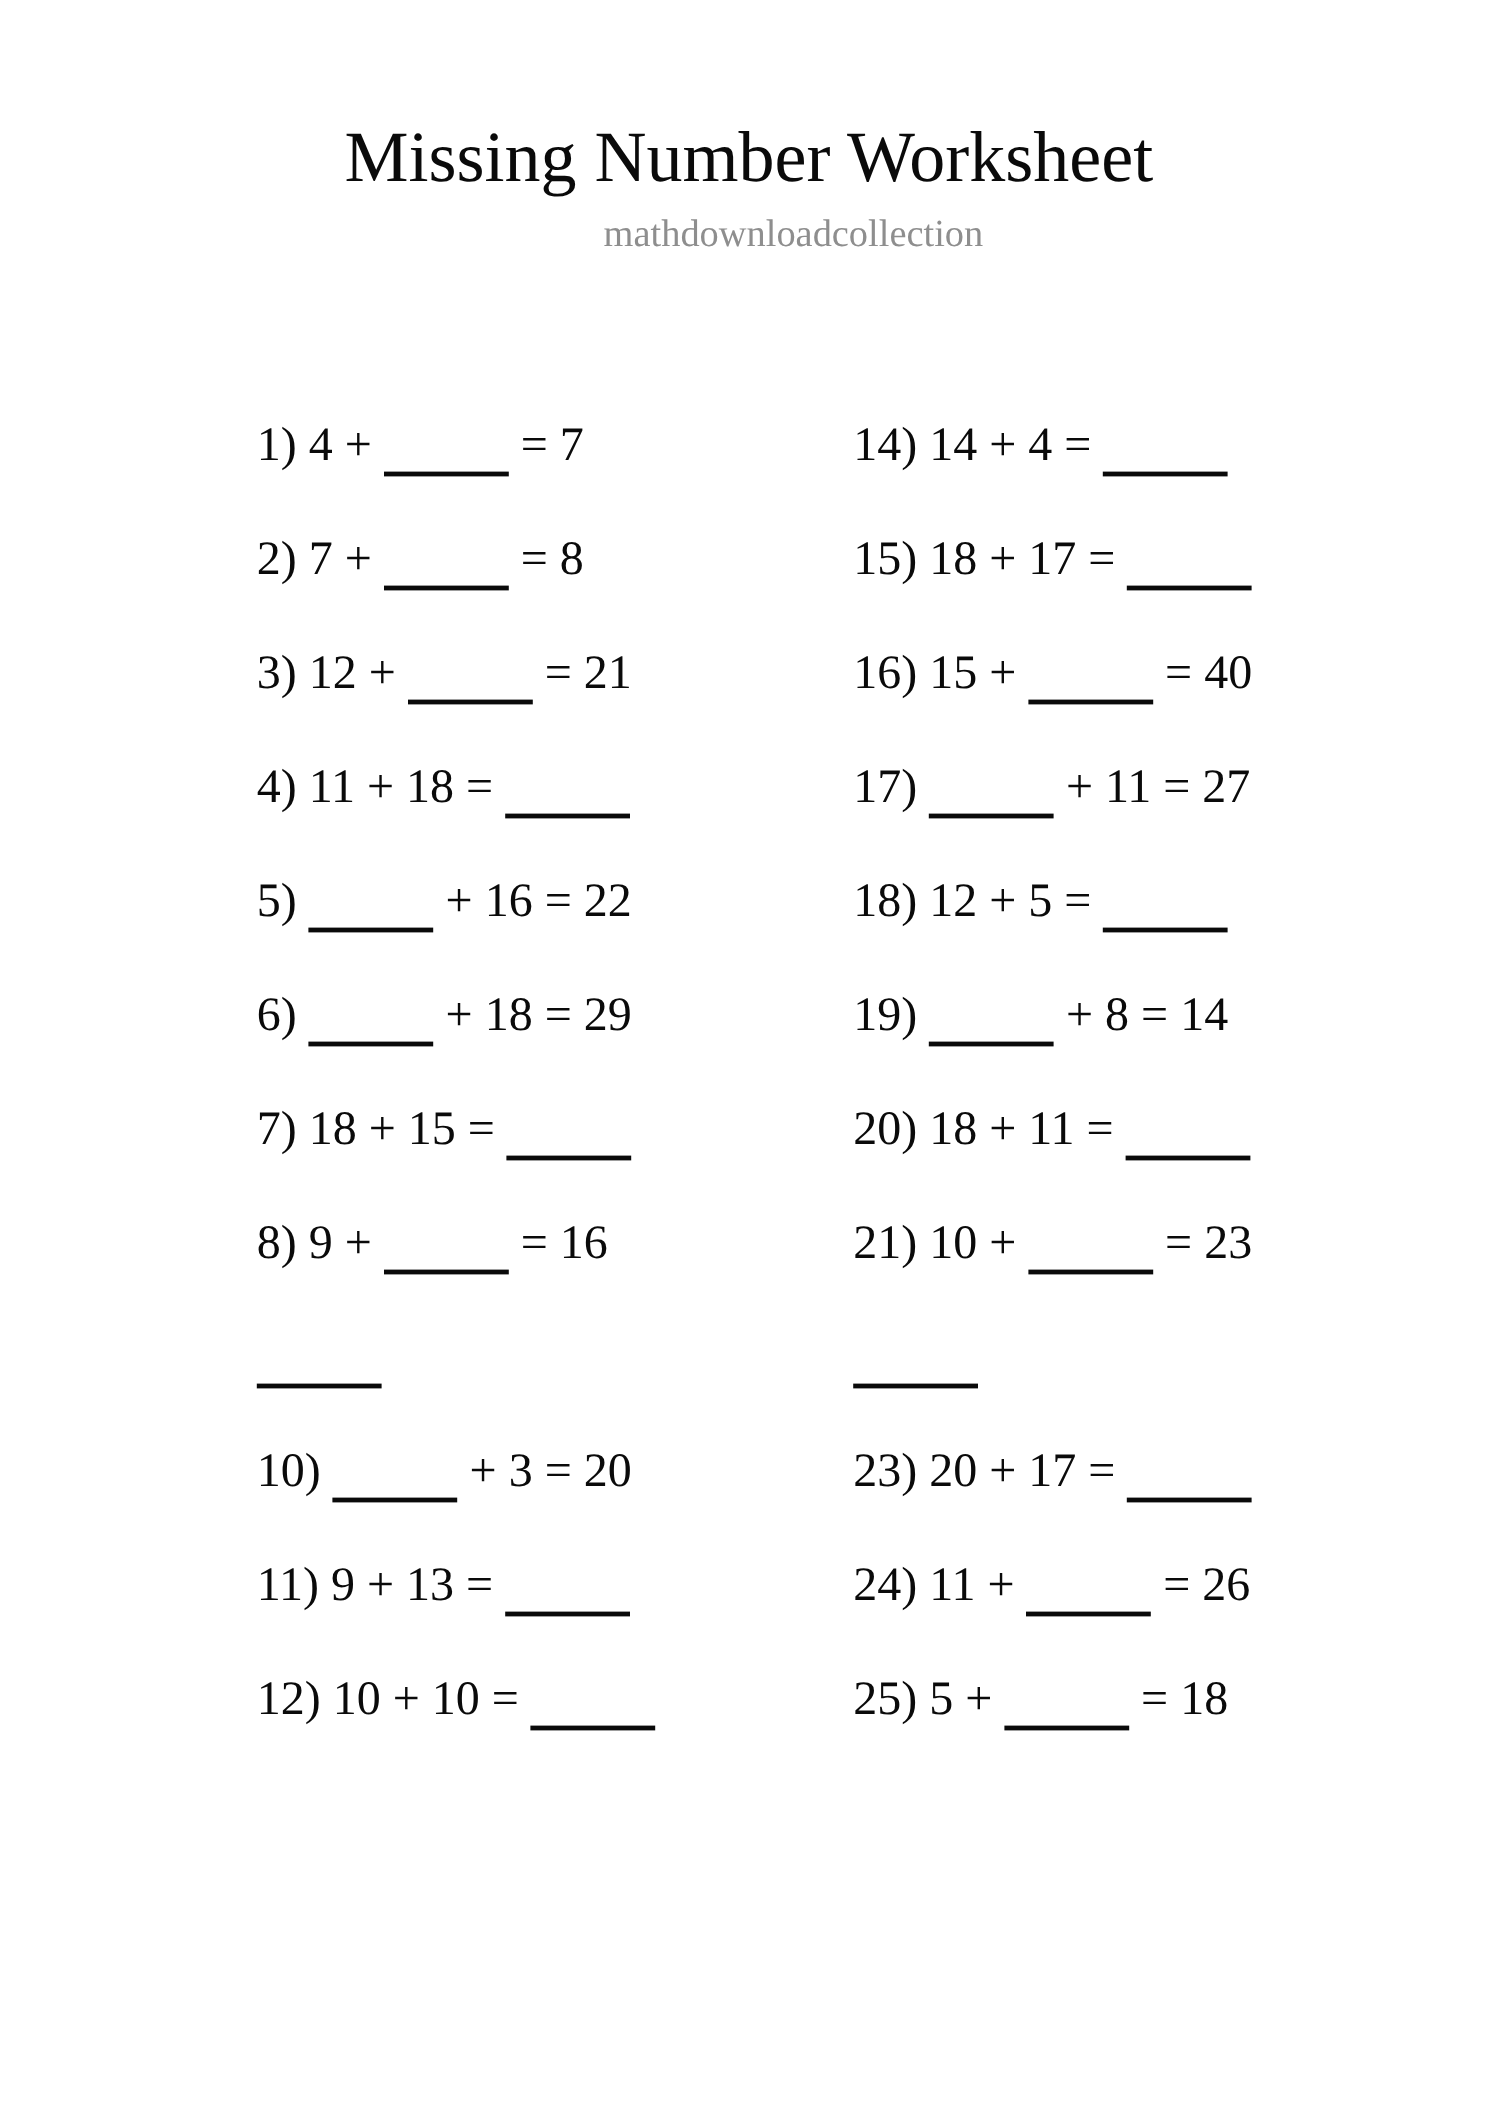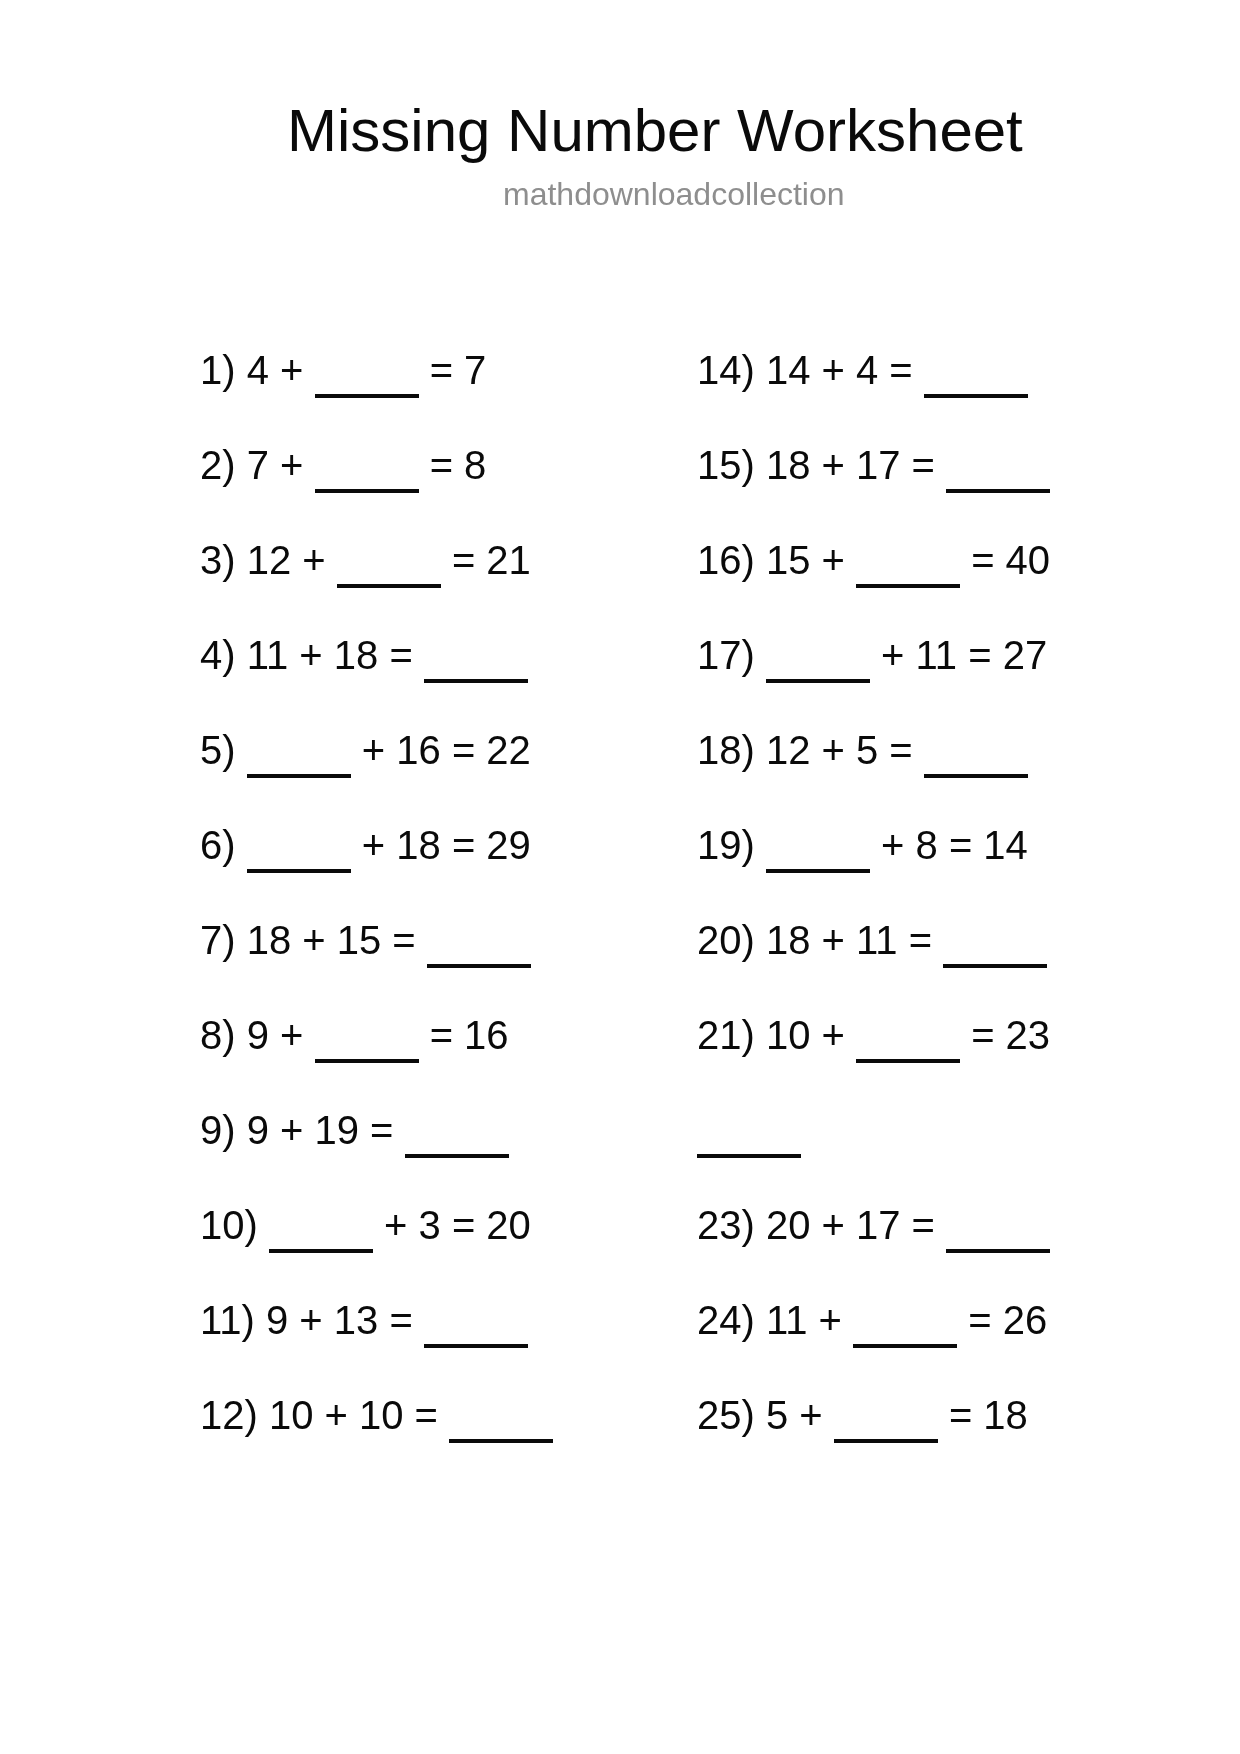--- a/index.html
+++ b/index.html
@@ -3,21 +3,21 @@
 <meta charset="utf-8">
 <style>
   * { margin: 0; padding: 0; box-sizing: border-box; }
   html, body { background: #ffffff; }
   .page {
     position: relative;
     width: 1164px;
     height: 1754px;
     background: #ffffff;
     overflow: hidden;
-    font-family: Liberation Sans, sans-serif;
+    font-family: Liberation Serif, serif;
     color: #000000;
   }
   .title {
     position: absolute;
     left: 287px;
     top: 101px;
     font-size: 60px;
     font-weight: 400;
     line-height: 1;
     letter-spacing: 0px;
@@ -40,20 +40,21 @@
     width: 540px;
   }
   .col-left  { left: 200px; }
   .col-right { left: 697px; }
   .problem-row {
     height: 95px;
     font-size: 40px;
     line-height: 40px;
     white-space: nowrap;
     color: #0a0a0a;
+    margin-left: 14px;
   }
   .blank {
     display: inline-block;
     width: 104px;
     height: 0;
     border-bottom: 4px solid #0a0a0a;
     transform: translateY(14px);
   }
 </style>
 </head>
@@ -65,21 +66,21 @@
 
   <div class="col col-left">
       <div class="problem-row"><span>1) 4 + </span><span class="blank"></span><span> = 7</span></div>
       <div class="problem-row"><span>2) 7 + </span><span class="blank"></span><span> = 8</span></div>
       <div class="problem-row"><span>3) 12 + </span><span class="blank"></span><span> = 21</span></div>
       <div class="problem-row"><span>4) 11 + 18 = </span><span class="blank"></span></div>
       <div class="problem-row"><span>5) </span><span class="blank"></span><span> + 16 = 22</span></div>
       <div class="problem-row"><span>6) </span><span class="blank"></span><span> + 18 = 29</span></div>
       <div class="problem-row"><span>7) 18 + 15 = </span><span class="blank"></span></div>
       <div class="problem-row"><span>8) 9 + </span><span class="blank"></span><span> = 16</span></div>
-      <div class="problem-row"><span>9) 9 + 19 = </span><span class="blank"></span></div>
+      <div class="problem-row"><span class="blank"></span></div>
       <div class="problem-row"><span>10) </span><span class="blank"></span><span> + 3 = 20</span></div>
       <div class="problem-row"><span>11) 9 + 13 = </span><span class="blank"></span></div>
       <div class="problem-row"><span>12) 10 + 10 = </span><span class="blank"></span></div>
     </div>
   <div class="col col-right">
       <div class="problem-row"><span>14) 14 + 4 = </span><span class="blank"></span></div>
       <div class="problem-row"><span>15) 18 + 17 = </span><span class="blank"></span></div>
       <div class="problem-row"><span>16) 15 + </span><span class="blank"></span><span> = 40</span></div>
       <div class="problem-row"><span>17) </span><span class="blank"></span><span> + 11 = 27</span></div>
       <div class="problem-row"><span>18) 12 + 5 = </span><span class="blank"></span></div>

